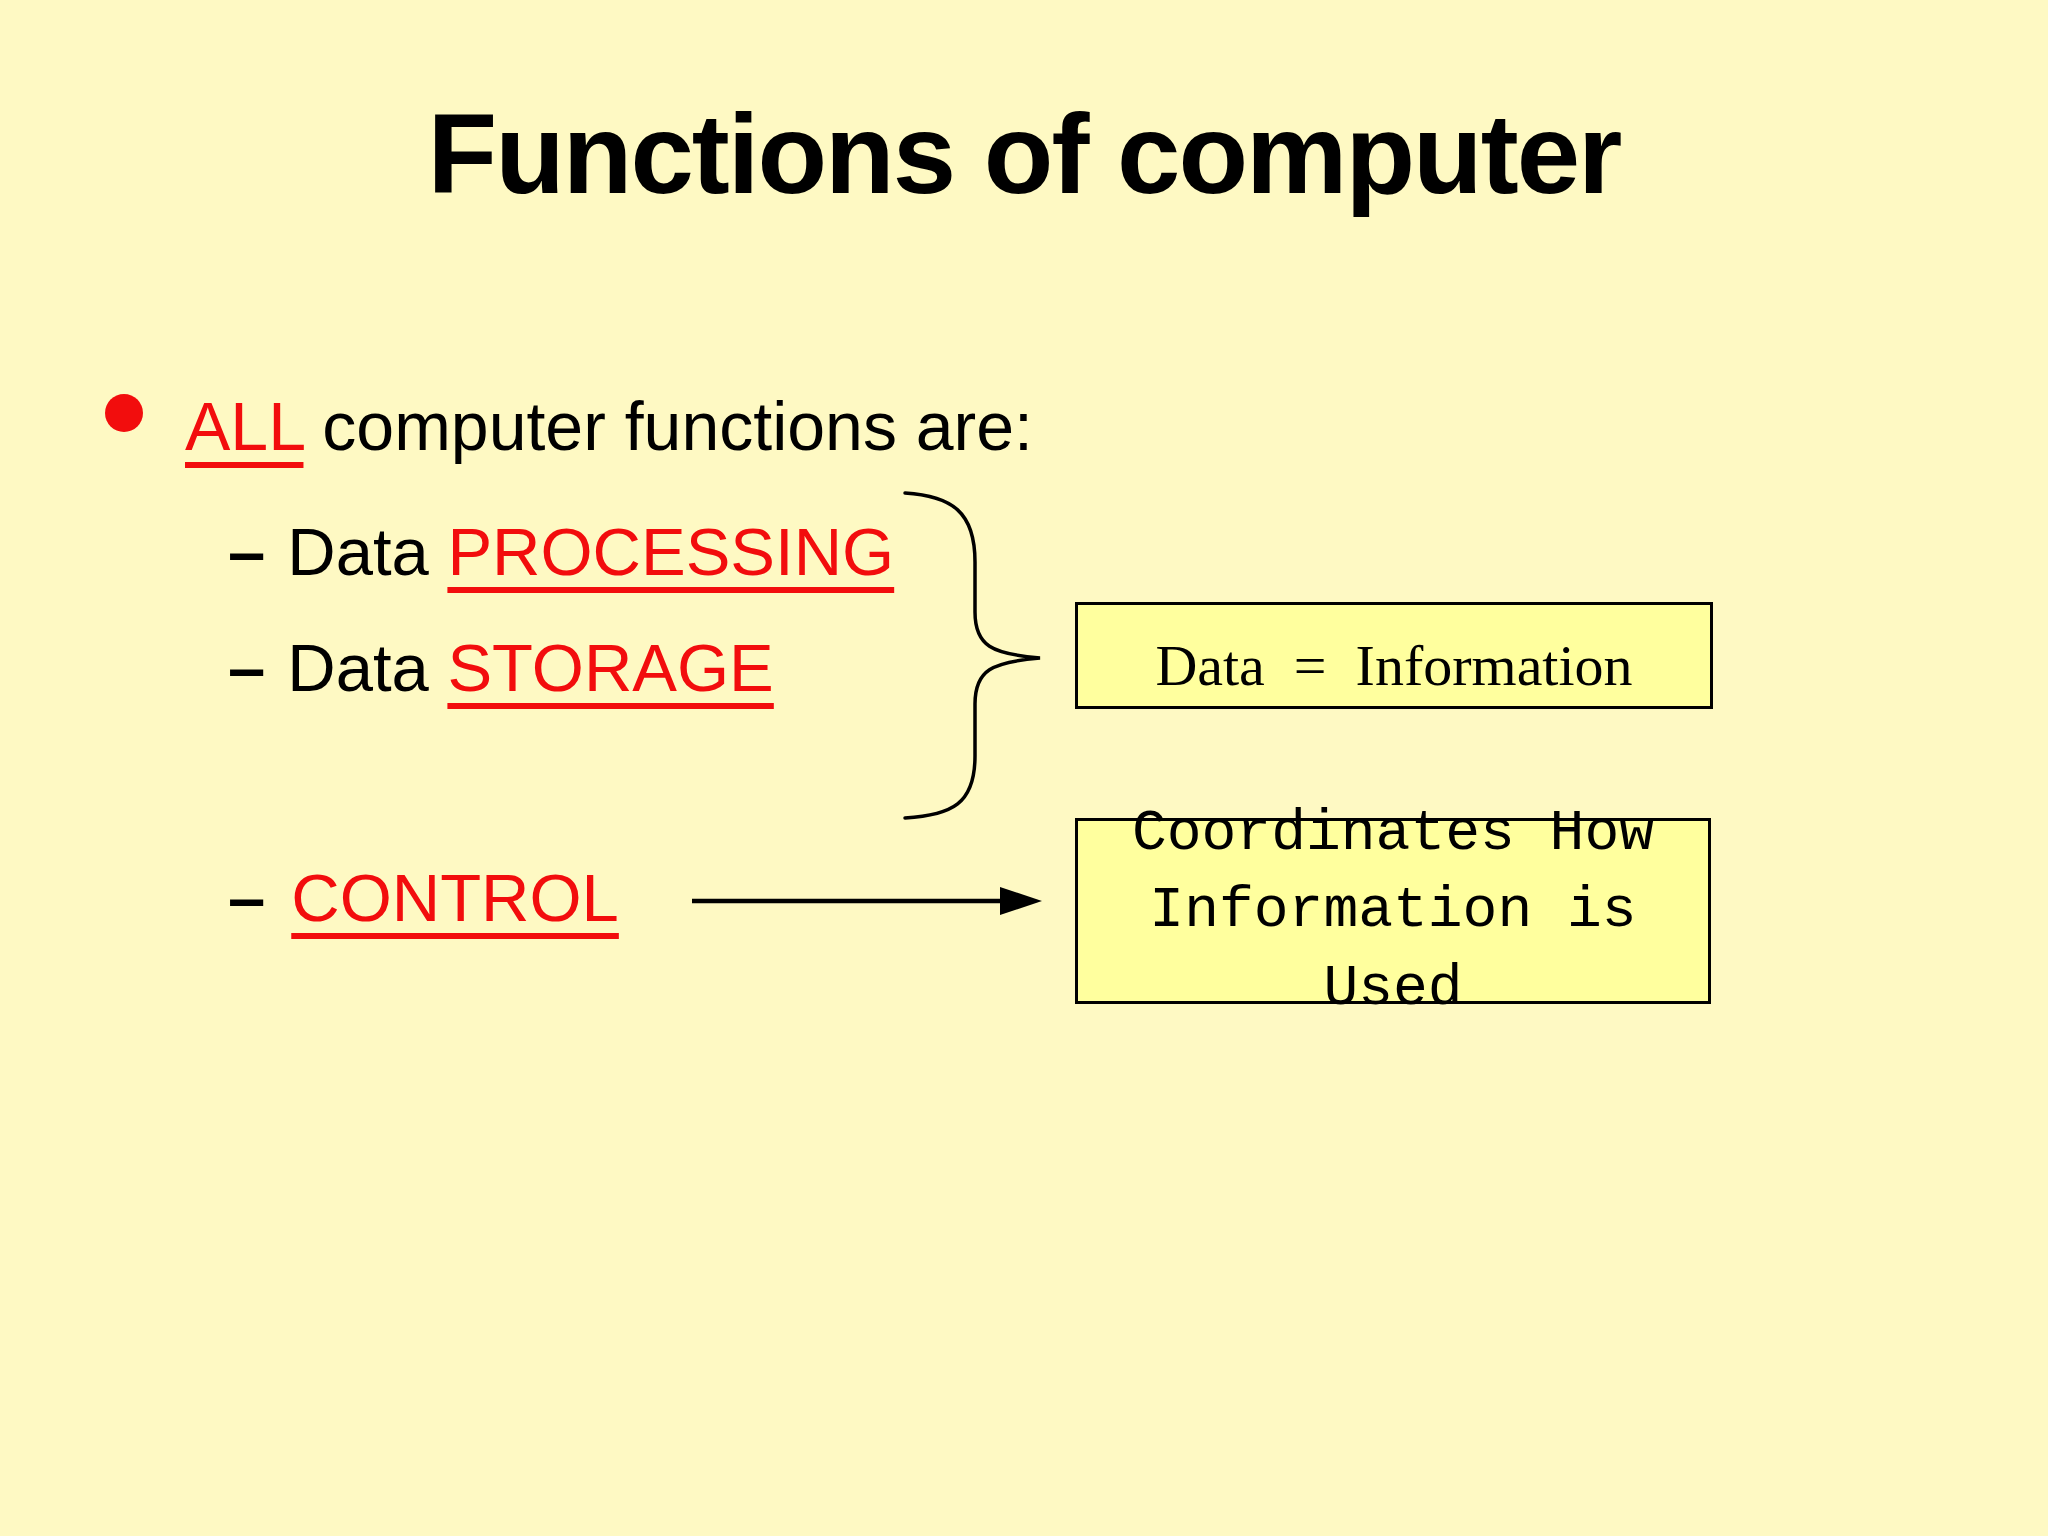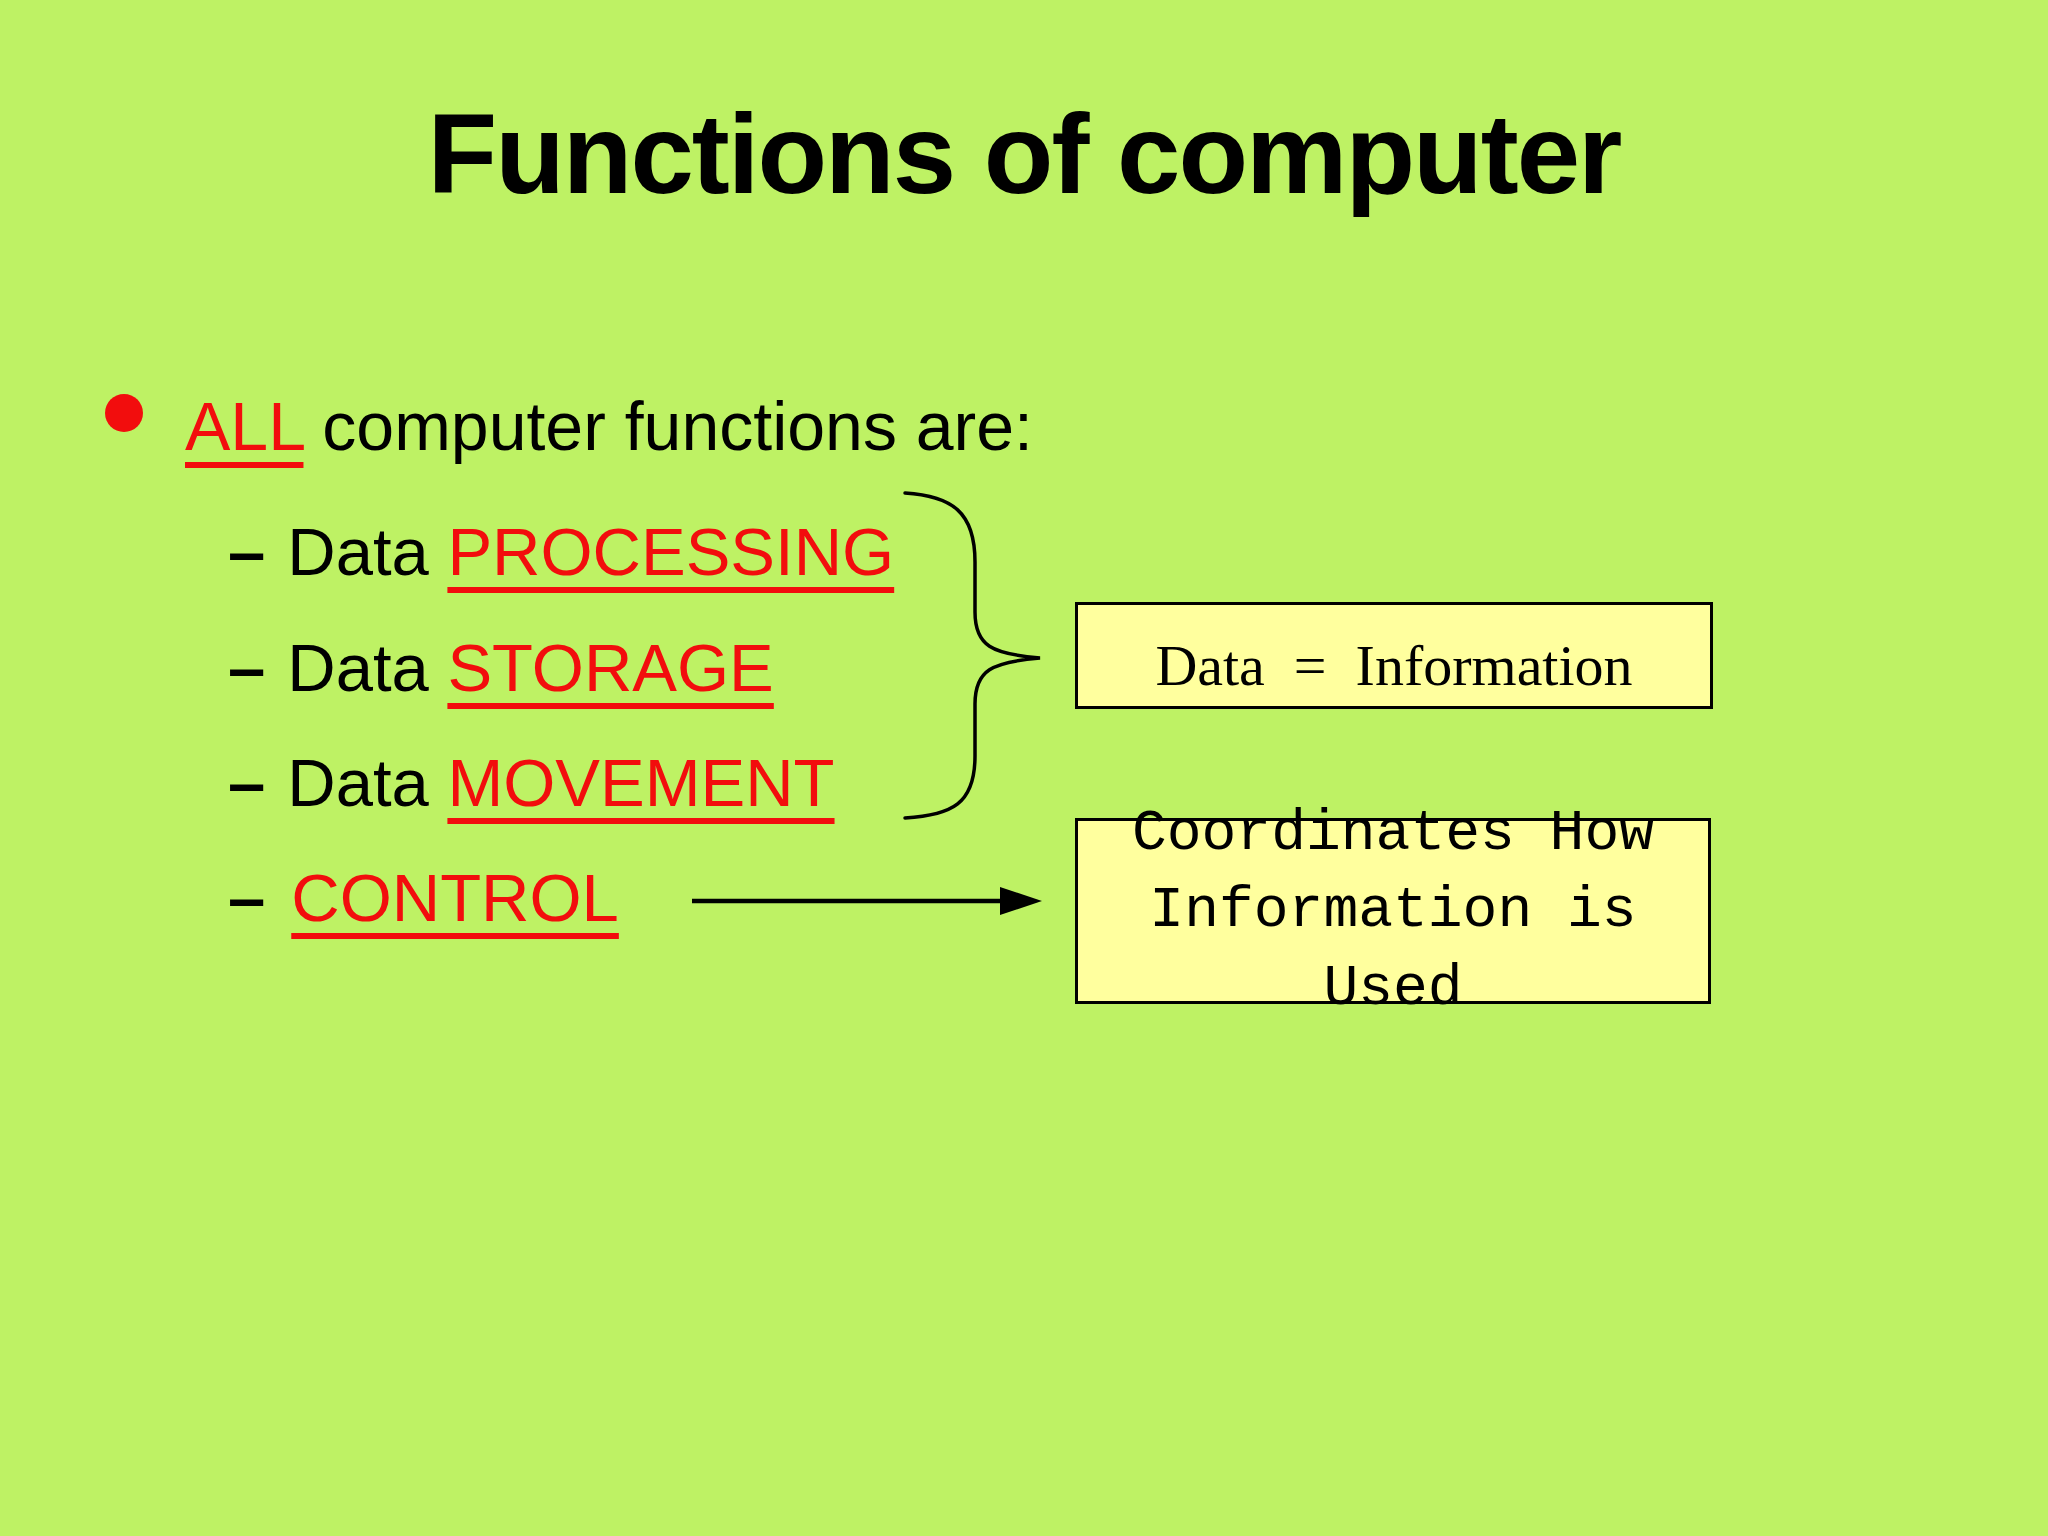--- a/index.html
+++ b/index.html
@@ -7,21 +7,21 @@
     --box-fill: #ffff9e;
     --box-border: #000000;
     --ink: #000000;
   }
   * { margin: 0; padding: 0; box-sizing: border-box; }
   html, body { width: 2048px; height: 1536px; background: #ffffff; overflow: hidden; }
   .slide {
     position: relative;
     width: 2048px;
     height: 1536px;
-    background: #bef264;
+    background: #fef9c3;
     font-family: "Liberation Sans", sans-serif;
     color: var(--ink);
   }
   .slide-title {
     position: absolute;
     top: 88px;
     left: 0;
     width: 100%;
     text-align: center;
     font-size: 114px;
@@ -119,23 +119,20 @@
   </div>
 
   <div class="sub-bullet row-1">
     <span class="dash">–</span><span>Data </span><span class="red-underlined term">PROCESSING</span>
   </div>
 
   <div class="sub-bullet row-2">
     <span class="dash">–</span><span>Data </span><span class="red-underlined term">STORAGE</span>
   </div>
 
-  <div class="sub-bullet row-3">
-    <span class="dash">–</span><span>Data </span><span class="red-underlined term">MOVEMENT</span>
-  </div>
 
   <div class="sub-bullet row-4">
     <span class="dash">–</span><span></span><span class="red-underlined term">CONTROL</span>
   </div>
 
   <svg class="connector-layer" viewBox="0 0 2048 1536">
     <path d="M 905 493
              C 952 496 975 512 975 562
              L 975 612
              C 975 646 992 654 1040 658

